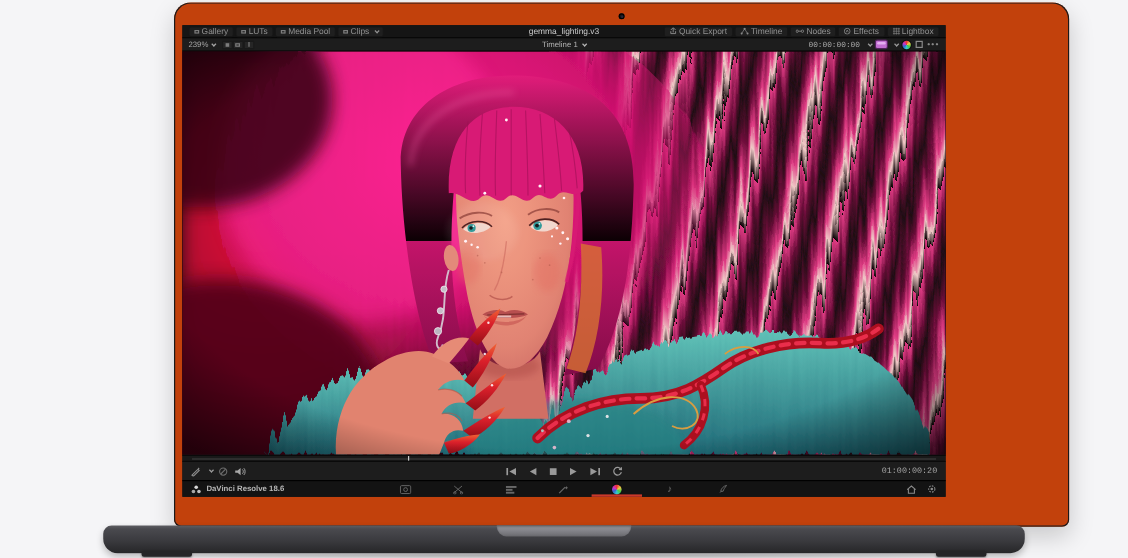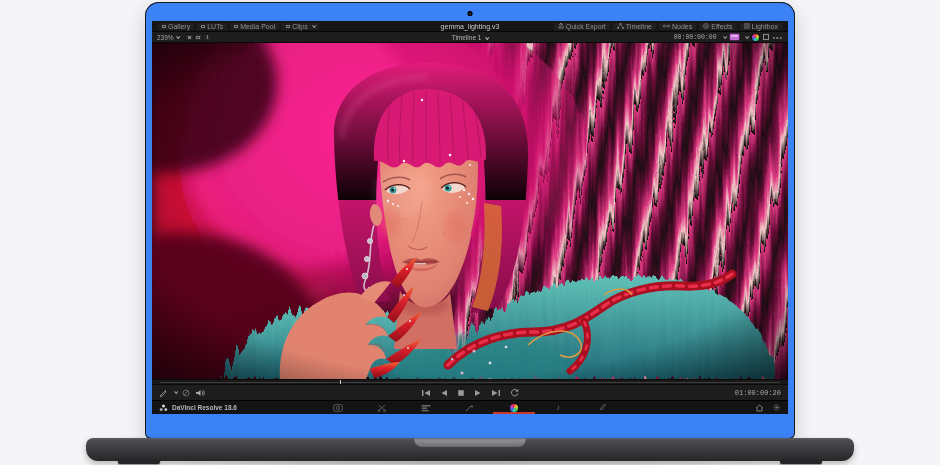--- a/index.html
+++ b/index.html
@@ -1,21 +1,21 @@
 <!DOCTYPE html>
 <html><head>
 <meta charset="utf-8">
 <style>
   html,body{margin:0;padding:0;background:#f5f5f7;}
   *{box-sizing:border-box;}
   .stage{position:relative;width:940px;height:465px;background:#f5f5f7;overflow:hidden;
          font-family:"Liberation Sans",sans-serif;-webkit-font-smoothing:antialiased;}
 
   
-  .screen{position:absolute;left:145px;top:2px;width:650px;height:437px;background:#3b82f6;
+  .screen{position:absolute;left:145px;top:2px;width:746px;height:437px;background:#c2410c;
           border-radius:14px 14px 6px 6px;box-shadow:0 0 0 1px #1a1a1c inset, 0 8px 20px rgba(0,0,0,.18);}
   .camera{position:absolute;left:50%;top:9px;transform:translateX(-50%);width:5px;height:5px;
           border-radius:50%;background:#15151a;box-shadow:0 0 0 1px #000 inset;}
   .camera-lens{position:absolute;left:1.5px;top:1.5px;width:2px;height:2px;border-radius:50%;background:#26263a;}
   .base{position:absolute;left:86px;top:438px;width:768px;height:23px;
         background:linear-gradient(#5d5d62 0%, #4a4a4f 12%, #3a3a3e 55%, #262628 100%);
         border-radius:7px 7px 12px 12px;box-shadow:0 3px 6px rgba(0,0,0,.25);}
   .notch{position:absolute;left:50%;top:0;transform:translateX(-50%);width:112px;height:9px;
          background:linear-gradient(#9a9aa0,#6b6b70);border-radius:0 0 8px 8px;
          box-shadow:0 1px 2px rgba(0,0,0,.35) inset;}

